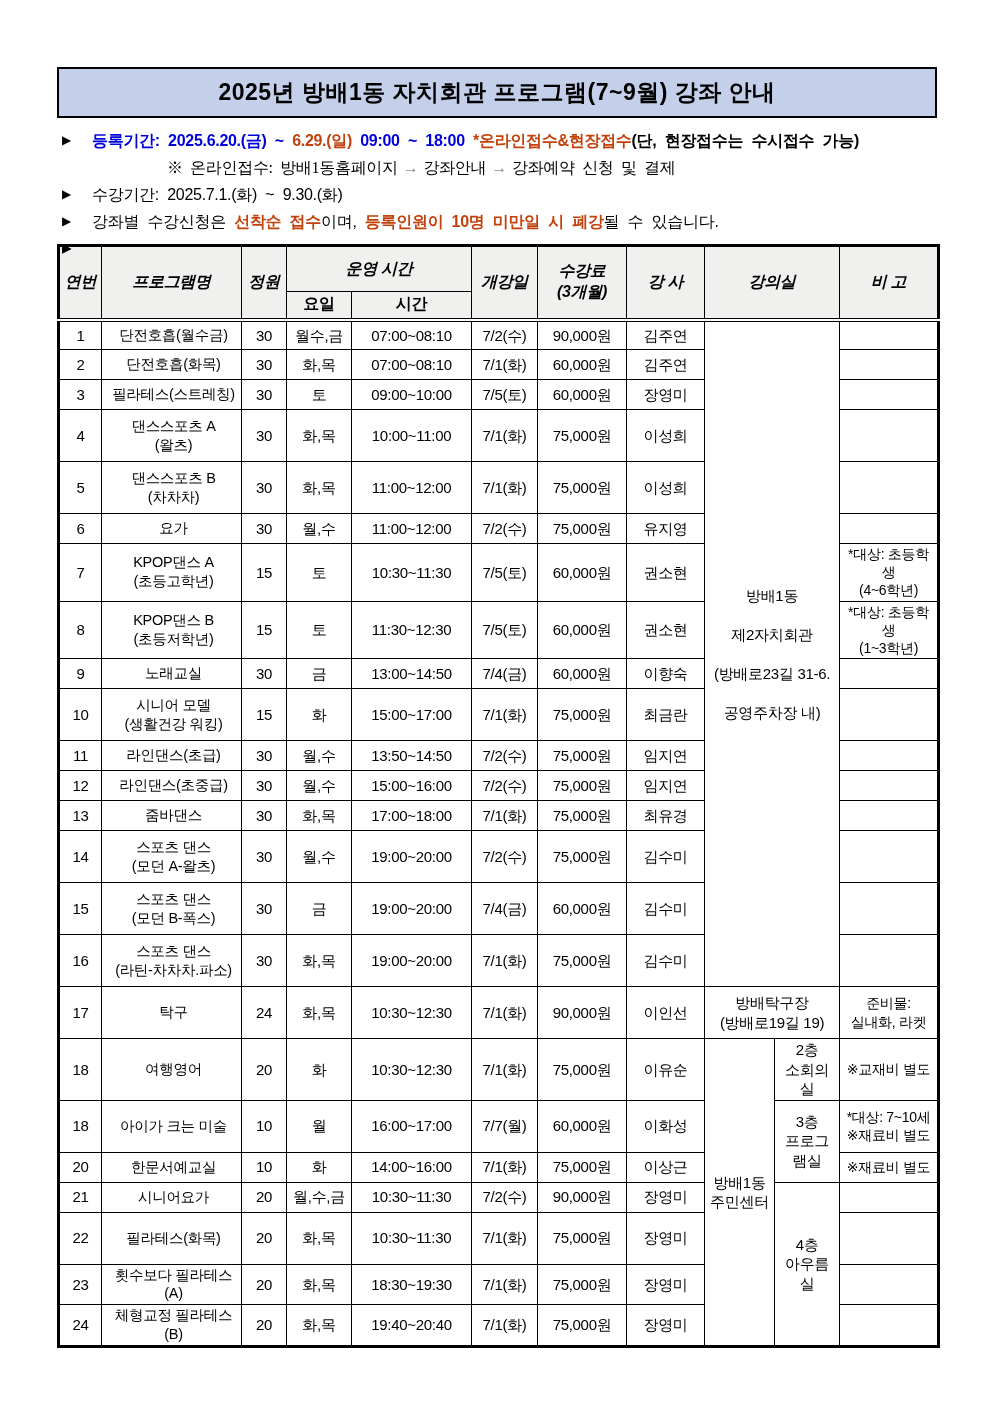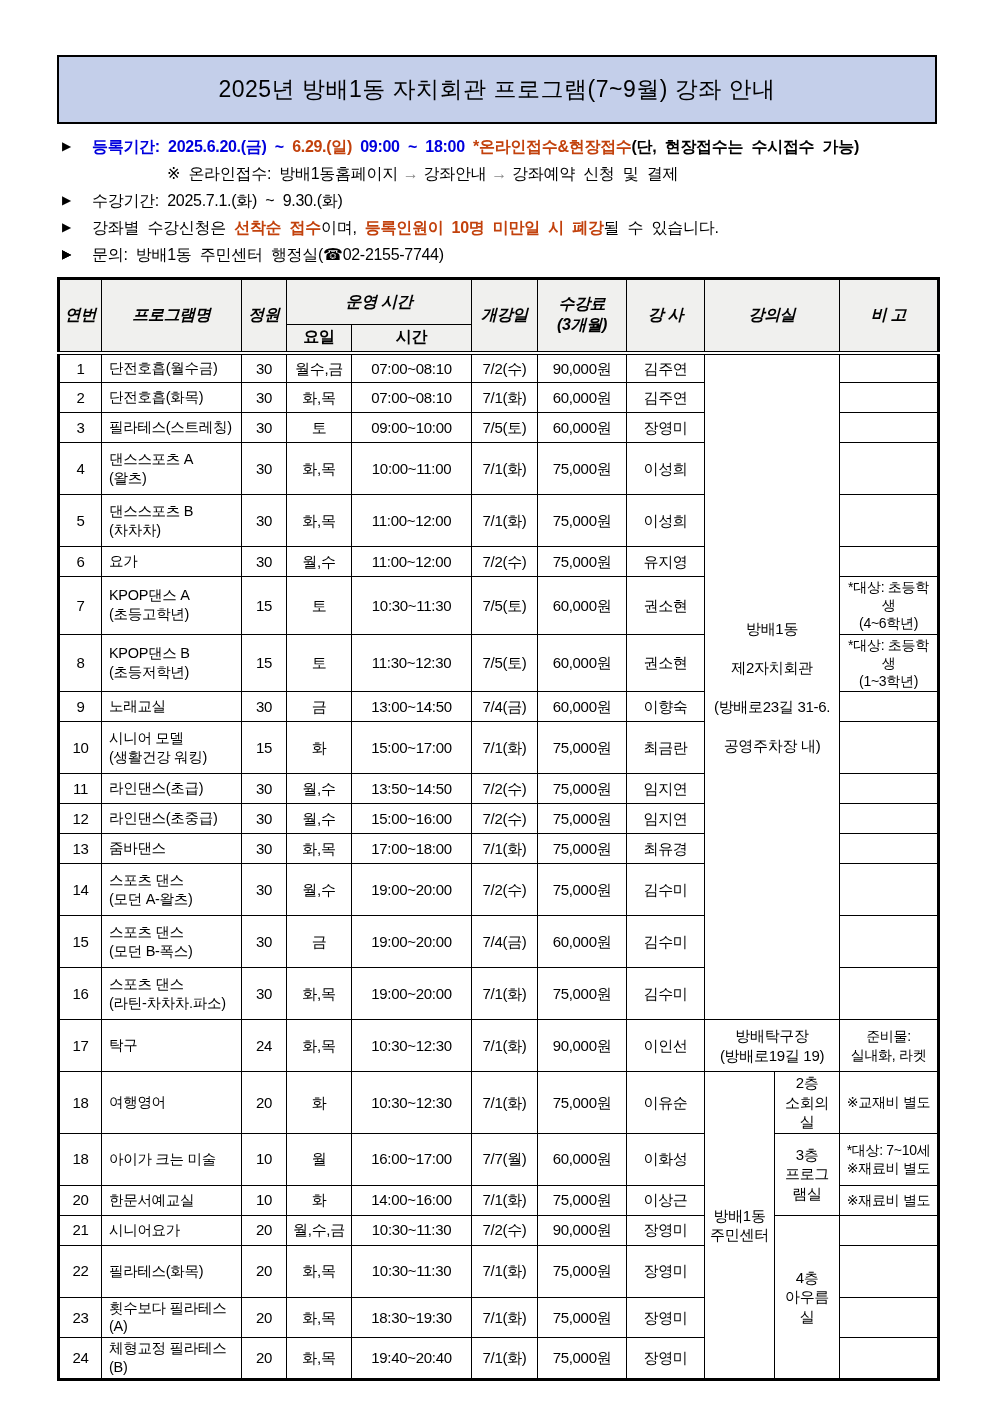--- a/index.html
+++ b/index.html
@@ -6,31 +6,31 @@
   .page{
     width:992px;height:1403px;box-sizing:border-box;
     padding:55px 0 0 57px;background:#fff;color:#000;
     font-family:"Liberation Sans","DejaVu Sans",sans-serif;
     letter-spacing:-0.3px;
   }
   .content{width:880px;}
 
   
   .title-box{
-    height:69px;box-sizing:border-box;border:2px solid #000;
+    height:51px;box-sizing:border-box;border:2px solid #000;
     background:#c4cfea;
     display:flex;align-items:center;justify-content:center;
-    font-size:23px;font-weight:400;letter-spacing:0.5px;
+    font-size:23px;font-weight:700;letter-spacing:0.5px;margin-top:12px;
   }
 
   
   .notices{padding:9px 0 4px 2px;font-size:16px;}
   .nline{position:relative;padding-left:33px;line-height:27px;white-space:pre-wrap;}
   .nline .tri{position:absolute;left:3px;top:0;font-size:12px;}
-  .nline.sub{padding-left:108px;}
+  .nline.sub{padding-left:108px;font-family:Liberation Serif, serif;}
   .bold{font-weight:700;}
   .blue{color:#0000dd;font-weight:700;text-align:center;}
   .red{color:#c2410c;font-weight:700;}
   .arrow{color:#888;padding:0 5px;}
 
   
   table.schedule{
     border-collapse:collapse;table-layout:fixed;width:880px;
     border:3px solid #000;margin-top:5px;
   }
@@ -40,21 +40,21 @@
   }
   .schedule thead th{
     background:#f0f0ee;font-size:16px;font-weight:700;
     border-bottom:4px double #000;white-space:pre-line;
   }
   .schedule thead th.group{border-bottom:1px solid #000;}
   .schedule thead tr.hrow1{height:46px;font-style:italic;}
   .schedule thead tr.hrow2{height:28px;}
   tr.h1{height:30px;}
   tr.h2{height:52px;}
-  td.name{text-align:left;padding-left:7px;white-space:pre-line;font-size:14.5px;}
+  td.name{text-align:center;padding-left:7px;white-space:pre-line;font-size:14.5px;}
   td.pre{white-space:pre-line;}
   td.room-main{white-space:pre-line;line-height:2.6;}
   td.note{font-size:14px;}
 </style>
 </head>
 <body>
 
 <div class="page">
   <div class="content">
 
@@ -68,21 +68,21 @@
       <div class="nline sub"><span>※  온라인접수:  방배1동홈페이지</span><span class="arrow">→</span><span>강좌안내</span><span class="arrow">→</span><span>강좌예약  신청  및  결제</span></div>
 
       <div class="nline"><span class="tri">▶</span><span>수강기간:  2025.7.1.(화)  ~  9.30.(화)</span></div>
 
       <div class="nline"><span class="tri">▶</span><span>강좌별  수강신청은  </span><span class="red">선착순  접수</span><span>이며,  </span><span class="red">등록인원이  10명  미만일  시  폐강</span><span>될  수  있습니다.</span></div>
 
       <div class="nline"><span class="tri">▶</span></div>
 
       <div class="nline"><span class="tri">▶</span></div>
 
-      <div class="nline"><span class="tri">▶</span><span>문의:  방배1동  주민센터  행정실(☎02-2155-7744)</span></div>
+      <div class="nline"><span class="tri">▶</span></div>
     </div>
 
     <table class="schedule">
       <colgroup>
         <col style="width:43px">
           <col style="width:140px">
           <col style="width:45px">
         <col style="width:65px">
           <col style="width:120px">
           <col style="width:66px">

